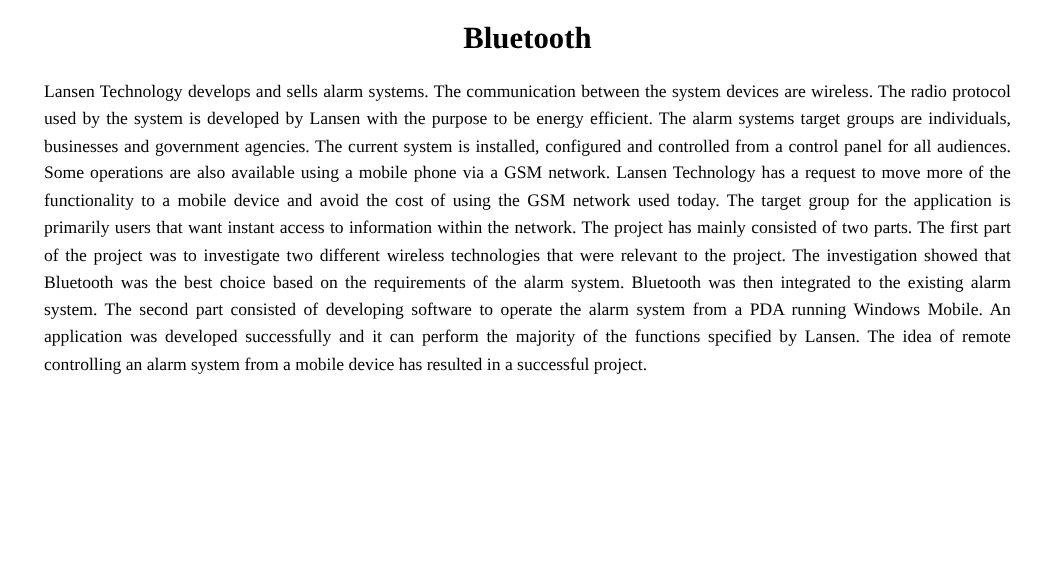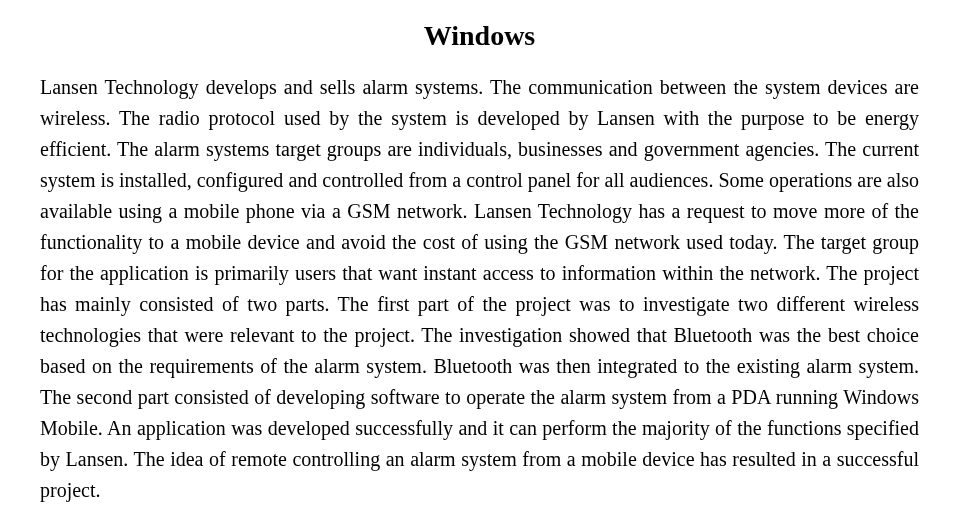--- a/index.html
+++ b/index.html
@@ -26,26 +26,26 @@
 
     .abstract-title {
       text-align: center;
       font-size: 28px;
       font-weight: bold;
       margin-bottom: 20px;
       font-family: "Times New Roman", Times, serif;
     }
 
     .abstract-body {
-      font-size: 20px;
+      font-size: 16px;
       line-height: 1.55;
       text-align: justify;
       font-family: "Times New Roman", Times, serif;
       color: #000000;
     }
   </style>
 </head>
 <body>
 
 <div class="page-container">
-  <h1 class="abstract-title">Windows</h1>
+  <h1 class="abstract-title">Bluetooth</h1>
   <p class="abstract-body">Lansen Technology develops and sells alarm systems. The communication between the system devices are wireless. The radio protocol used by the system is developed by Lansen with the purpose to be energy efficient. The alarm systems target groups are individuals, businesses and government agencies. The current system is installed, configured and controlled from a control panel for all audiences. Some operations are also available using a mobile phone via a GSM network. Lansen Technology has a request to move more of the functionality to a mobile device and avoid the cost of using the GSM network used today. The target group for the application is primarily users that want instant access to information within the network. The project has mainly consisted of two parts. The first part of the project was to investigate two different wireless technologies that were relevant to the project. The investigation showed that Bluetooth was the best choice based on the requirements of the alarm system. Bluetooth was then integrated to the existing alarm system. The second part consisted of developing software to operate the alarm system from a PDA running Windows Mobile. An application was developed successfully and it can perform the majority of the functions specified by Lansen. The idea of remote controlling an alarm system from a mobile device has resulted in a successful project.</p>
 </div>
 
 </body></html>

